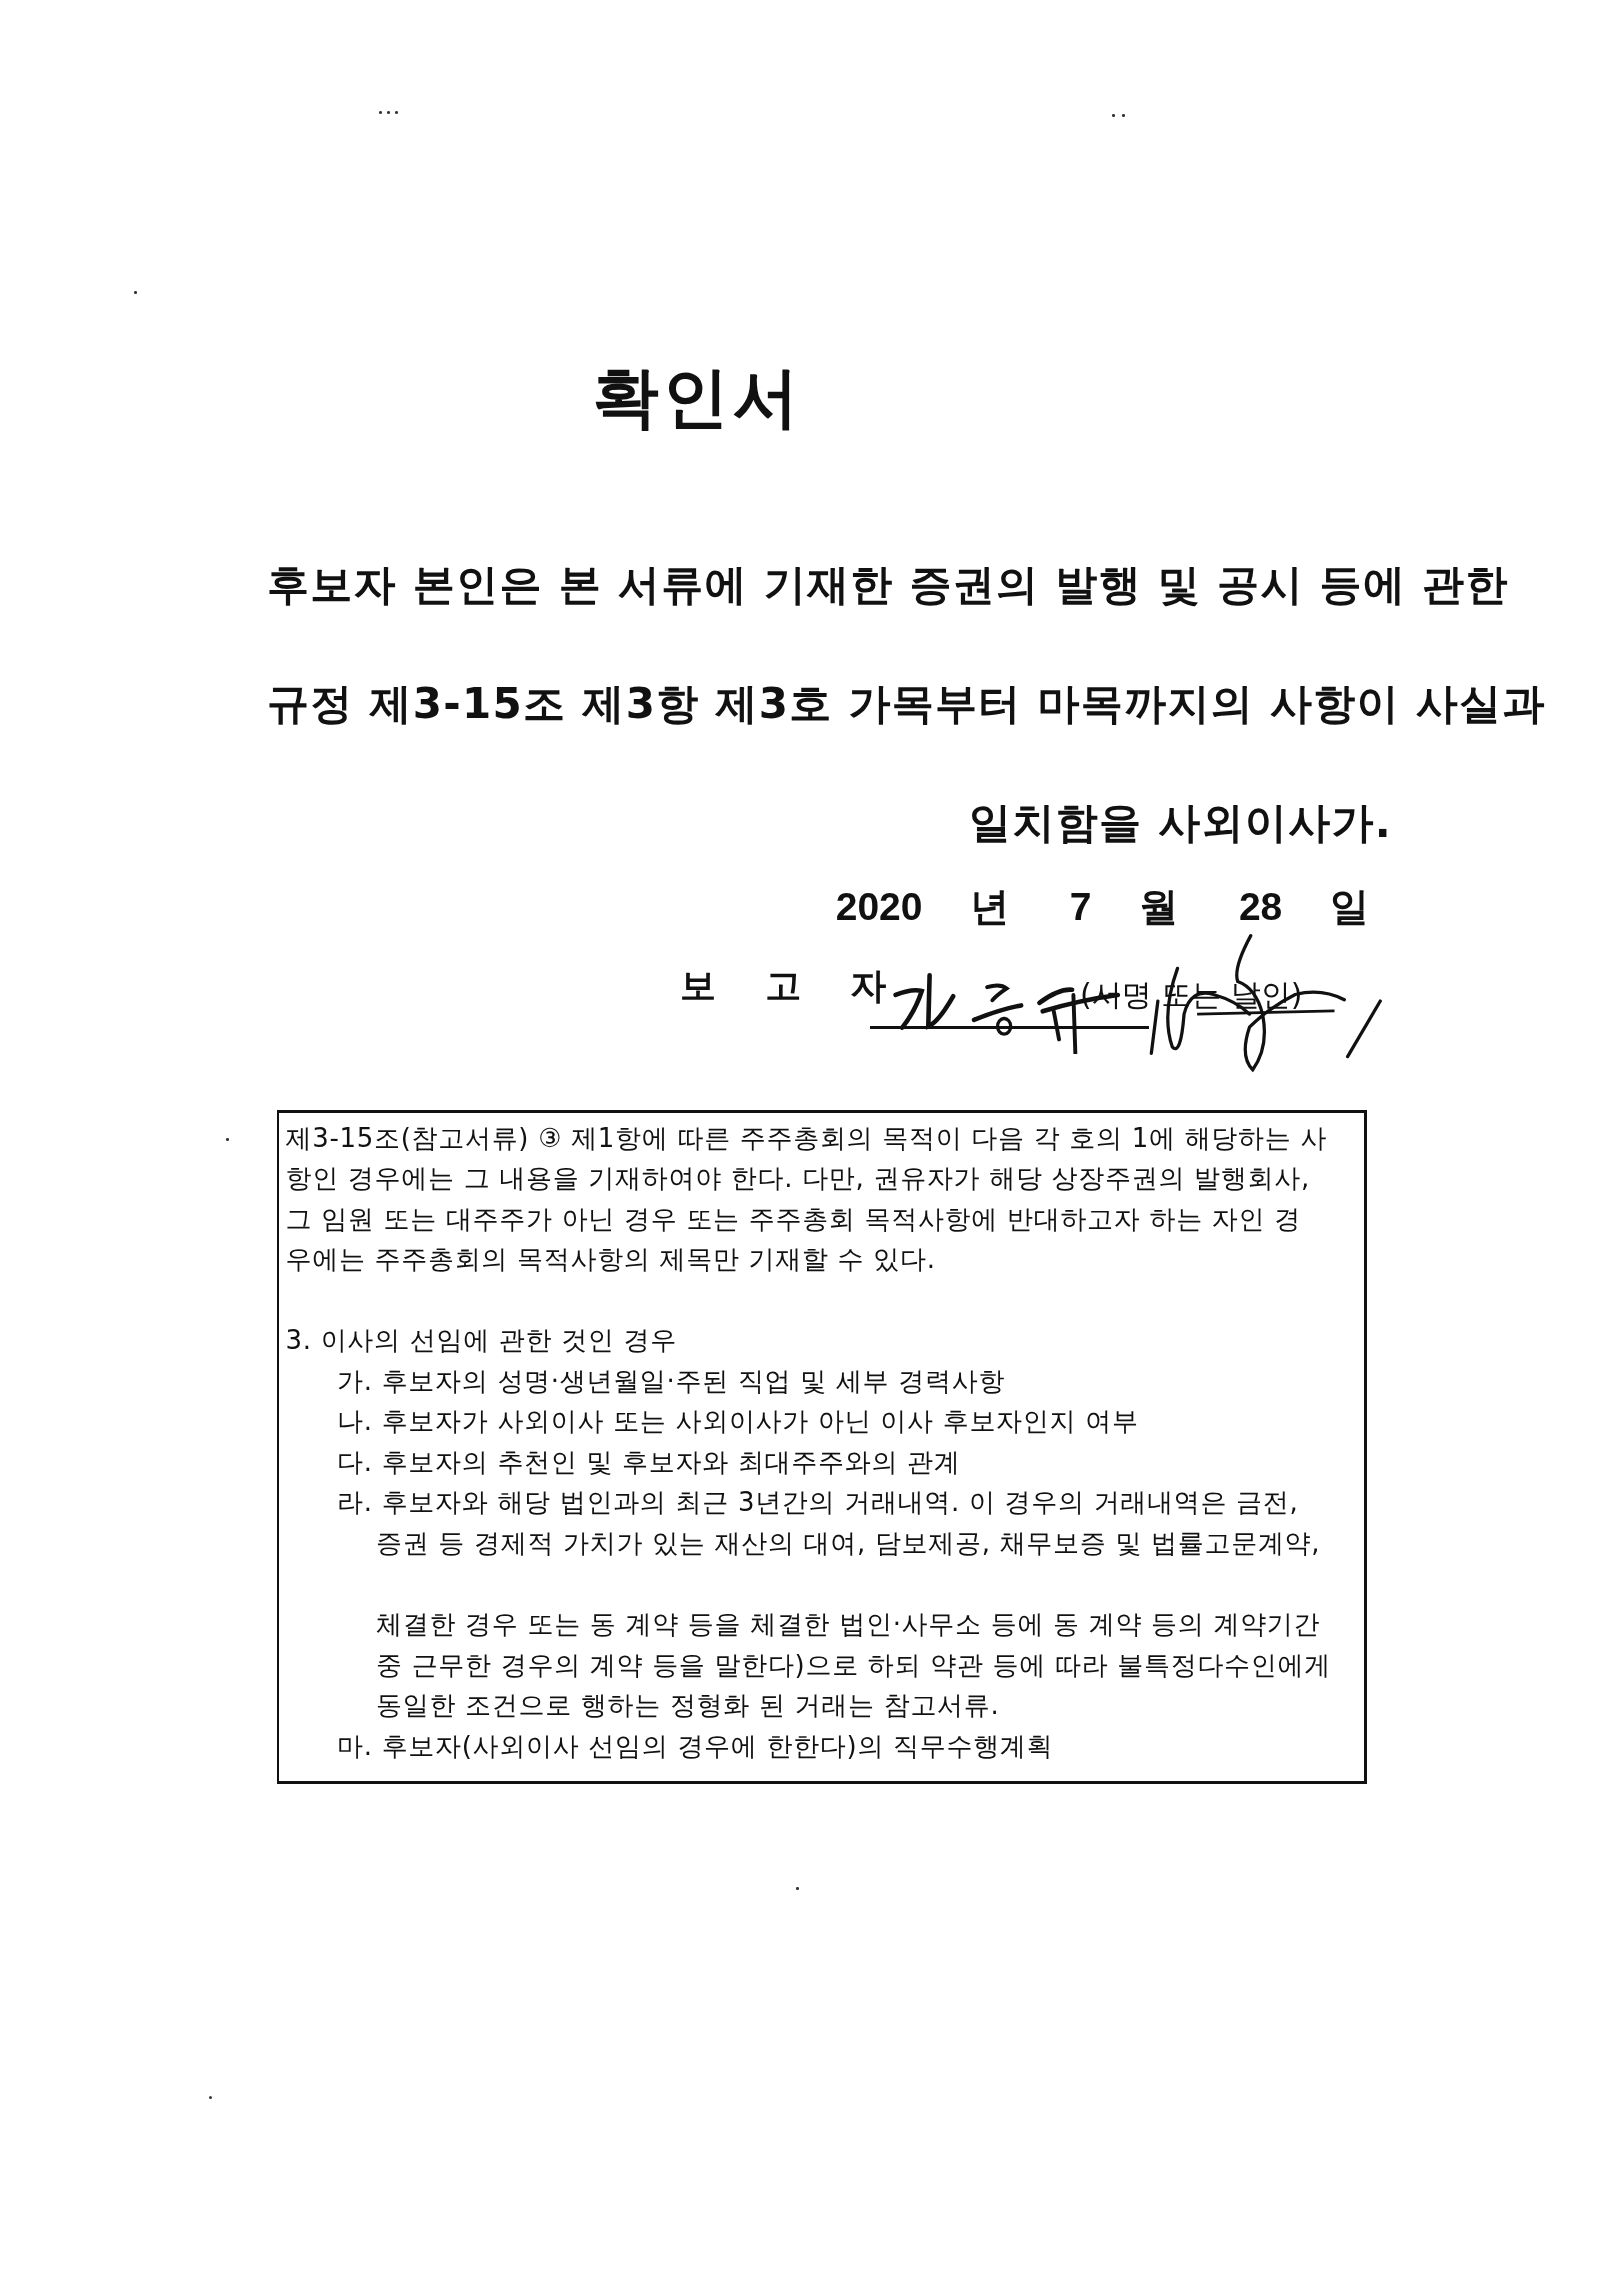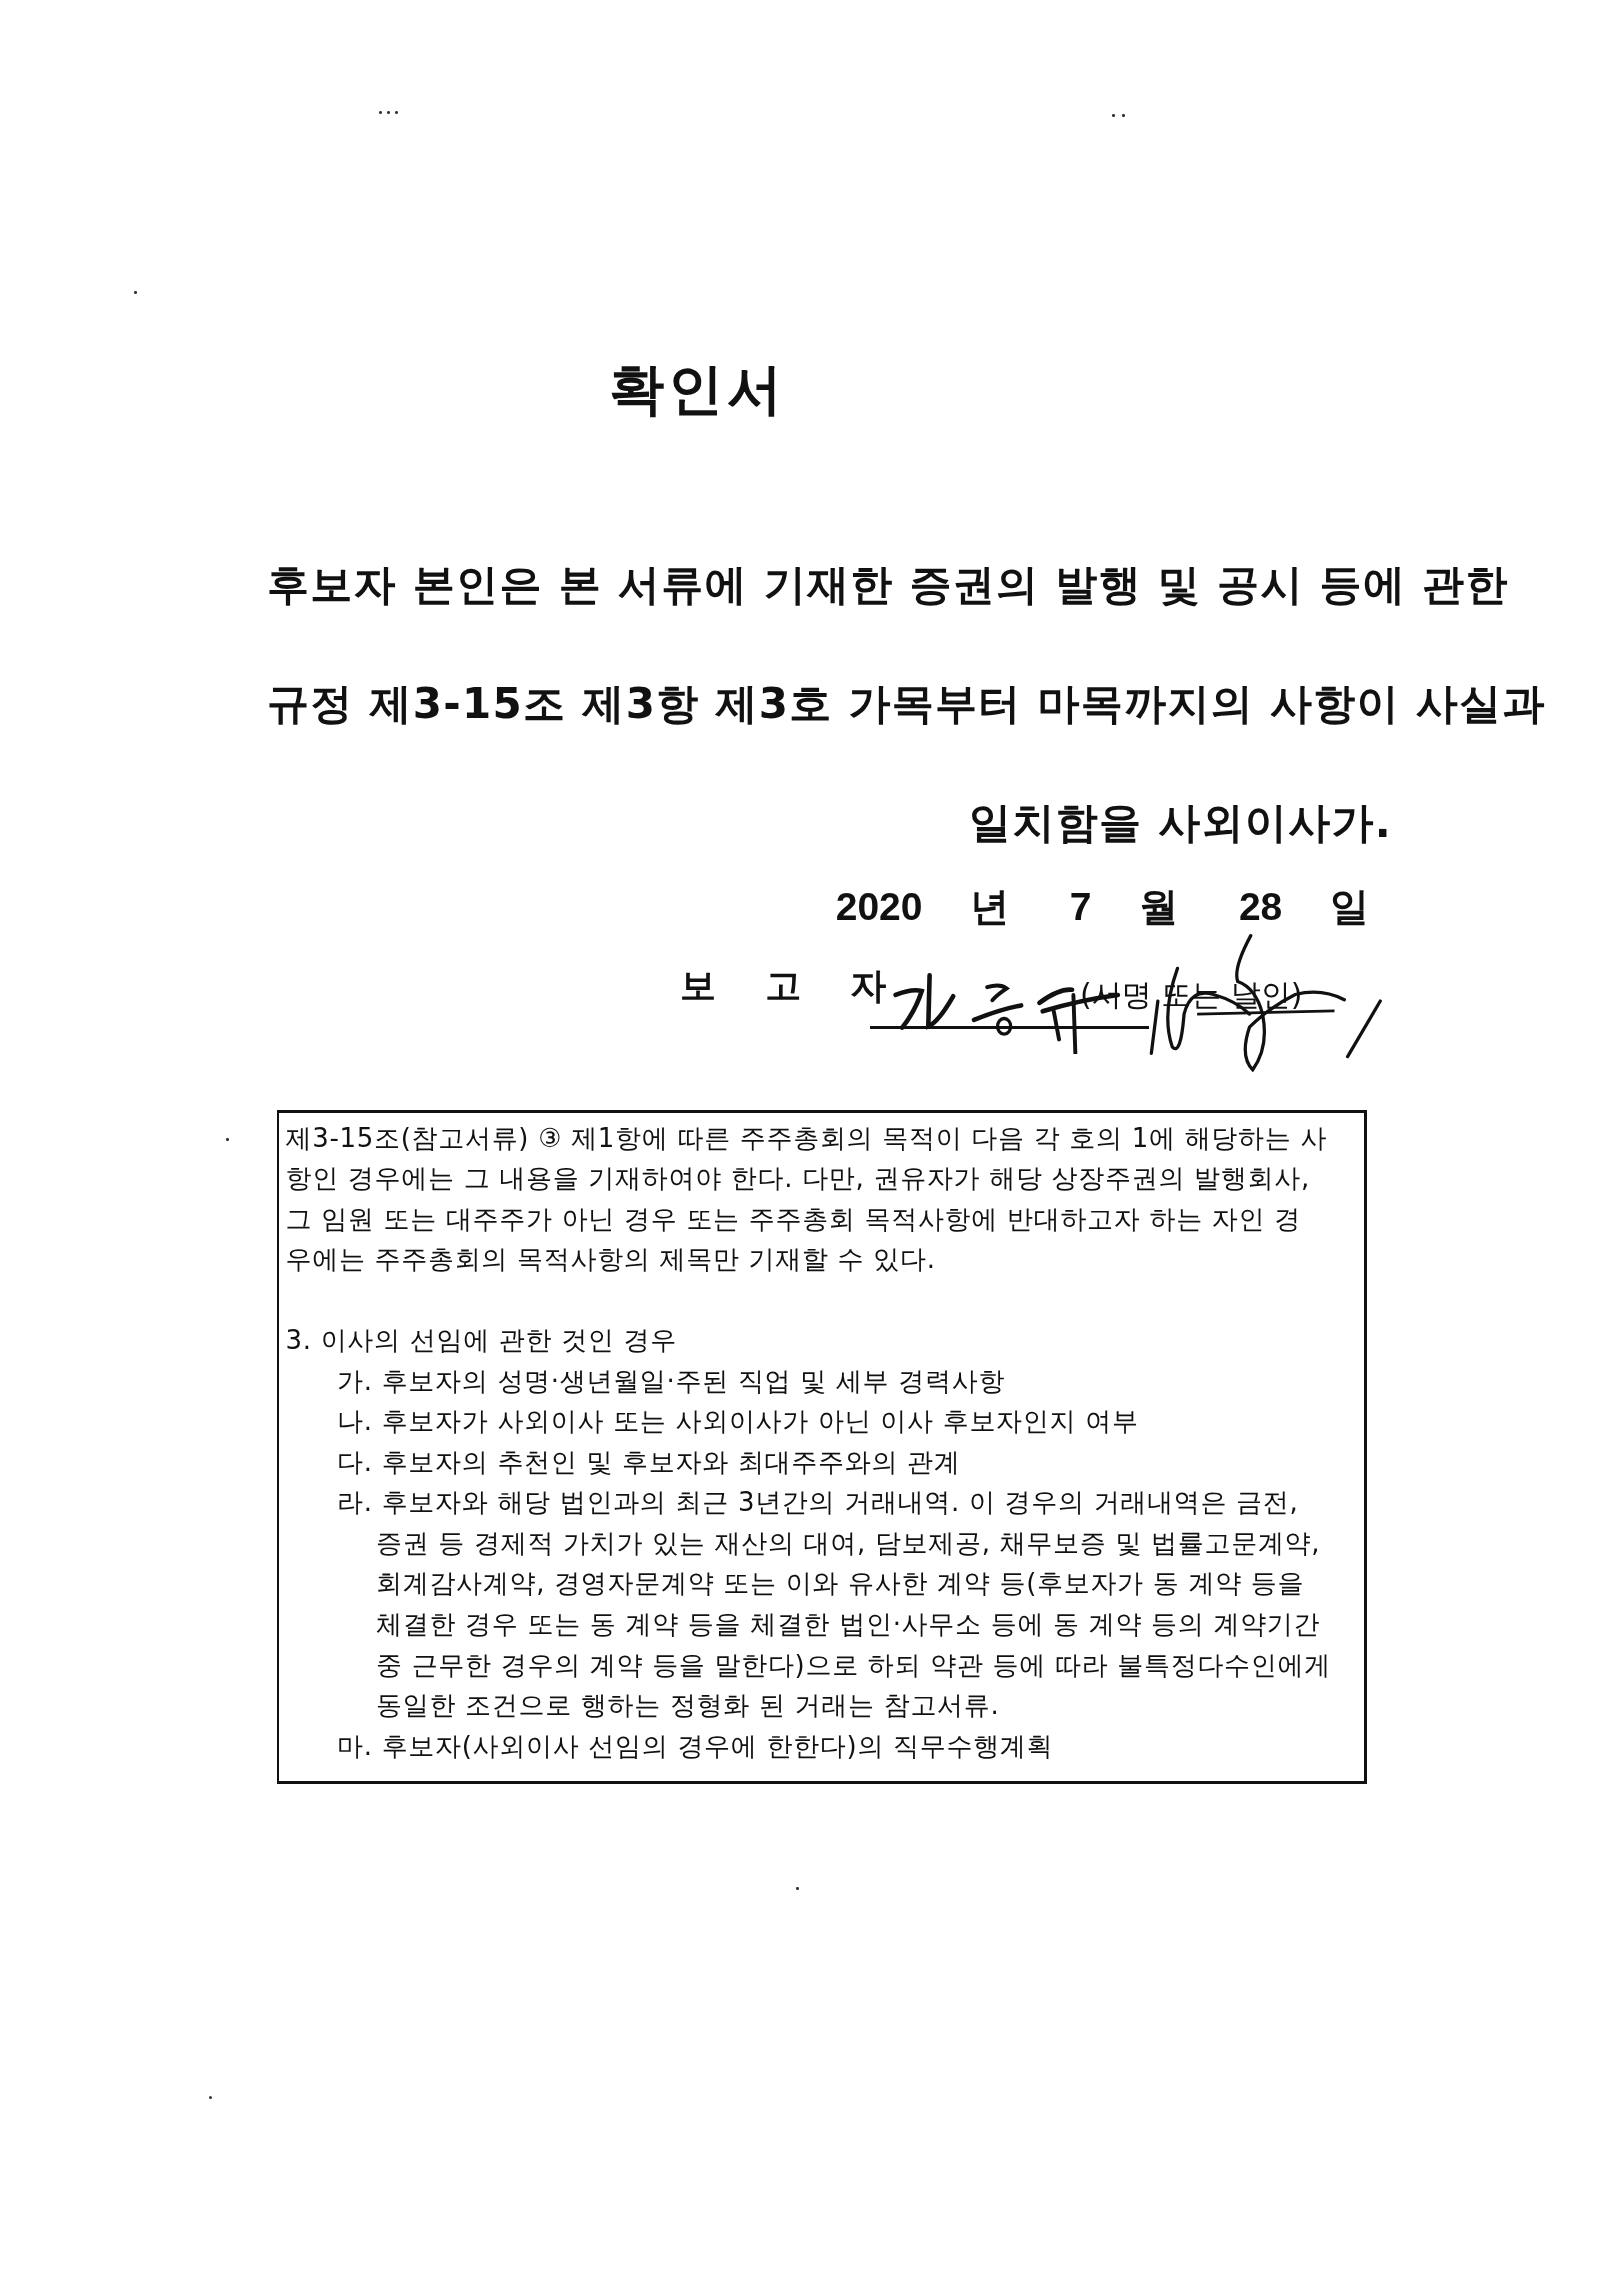--- a/index.html
+++ b/index.html
@@ -19,21 +19,21 @@
       position: absolute;
       background: #333;
       border-radius: 50%;
     }
     .title {
       position: absolute;
       left: 0;
       width: 1395px;
       top: 353px;
       text-align: center;
-      font-size: 55px;
+      font-size: 66px;
       font-weight: bold;
       letter-spacing: 3.9px;
       font-family: "DejaVu Serif", "Liberation Serif", serif;
     }
     .statement {
       position: absolute;
       left: 267px;
       top: 564px;
       width: 1125px;
     }
@@ -196,19 +196,18 @@
   <div class="p" style="top:51px">항인 경우에는 그 내용을 기재하여야 한다. 다만, 권유자가 해당 상장주권의 발행회사,</div>
   <div class="p" style="top:92px">그 임원 또는 대주주가 아닌 경우 또는 주주총회 목적사항에 반대하고자 하는 자인 경</div>
   <div class="p" style="top:132px">우에는 주주총회의 목적사항의 제목만 기재할 수 있다.</div>
 
   <div class="p" style="top:213px">3. 이사의 선임에 관한 것인 경우</div>
   <div class="p indent1" style="top:294px">나. 후보자가 사외이사 또는 사외이사가 아닌 이사 후보자인지 여부</div>
   <div class="p indent1" style="top:254px">가. 후보자의 성명·생년월일·주된 직업 및 세부 경력사항</div>
   <div class="p indent1" style="top:335px">다. 후보자의 추천인 및 후보자와 최대주주와의 관계</div>
   <div class="p indent1" style="top:375px">라. 후보자와 해당 법인과의 최근 3년간의 거래내역. 이 경우의 거래내역은 금전,</div>
   <div class="p indent2" style="top:416px">증권 등 경제적 가치가 있는 재산의 대여, 담보제공, 채무보증 및 법률고문계약,</div>
-  <div class="p indent2" style="top:456px">회계감사계약, 경영자문계약 또는 이와 유사한 계약 등(후보자가 동 계약 등을</div>
   <div class="p indent2" style="top:497px">체결한 경우 또는 동 계약 등을 체결한 법인·사무소 등에 동 계약 등의 계약기간</div>
   <div class="p indent2" style="top:538px">중 근무한 경우의 계약 등을 말한다)으로 하되 약관 등에 따라 불특정다수인에게</div>
   <div class="p indent2" style="top:578px">동일한 조건으로 행하는 정형화 된 거래는 참고서류.</div>
   <div class="p indent1" style="top:619px">마. 후보자(사외이사 선임의 경우에 한한다)의 직무수행계획</div>
 </div>
 
 
 </body></html>

